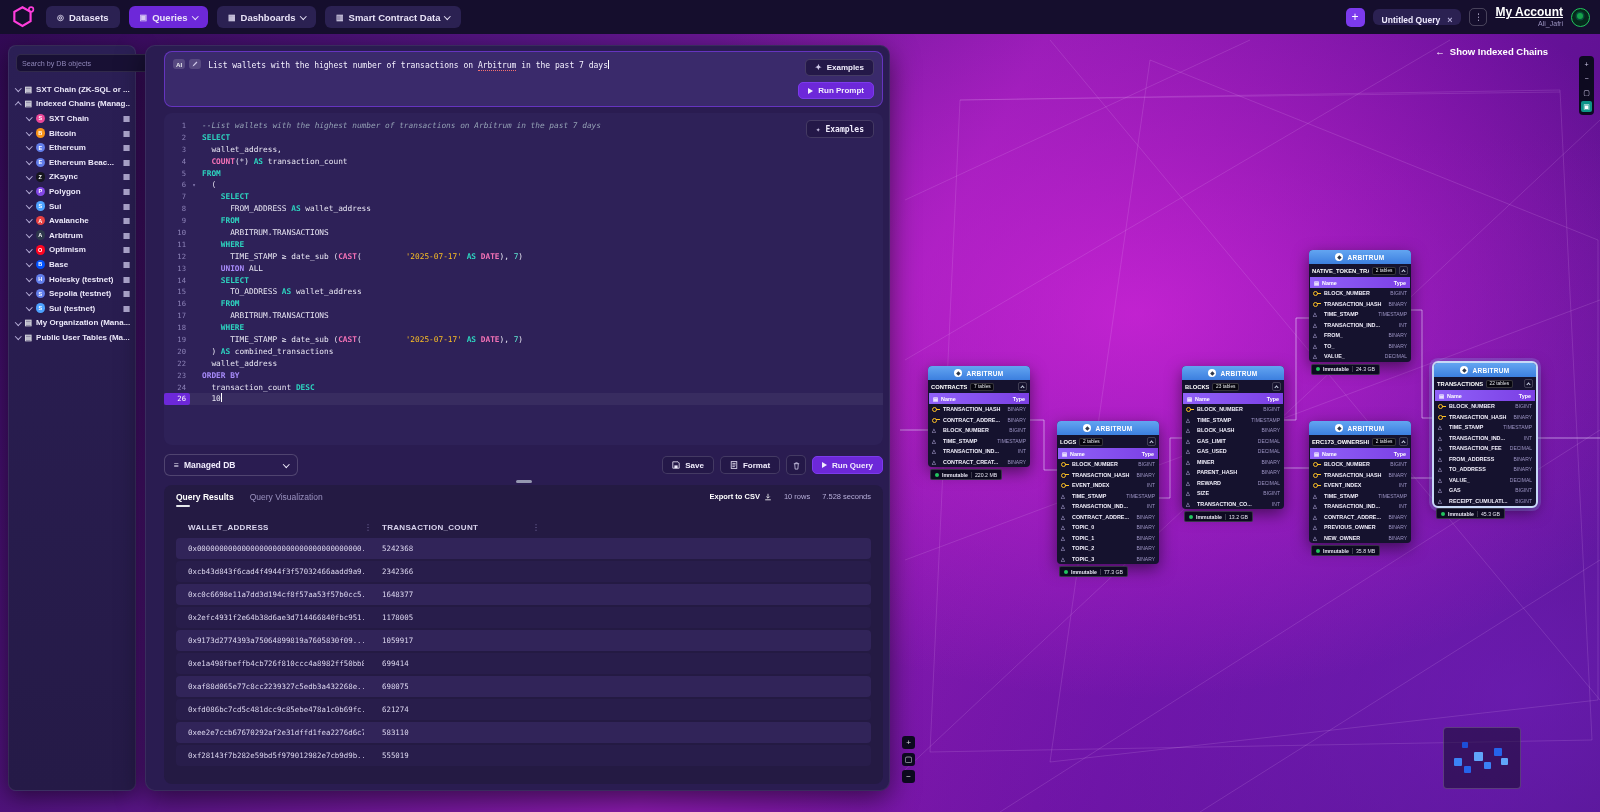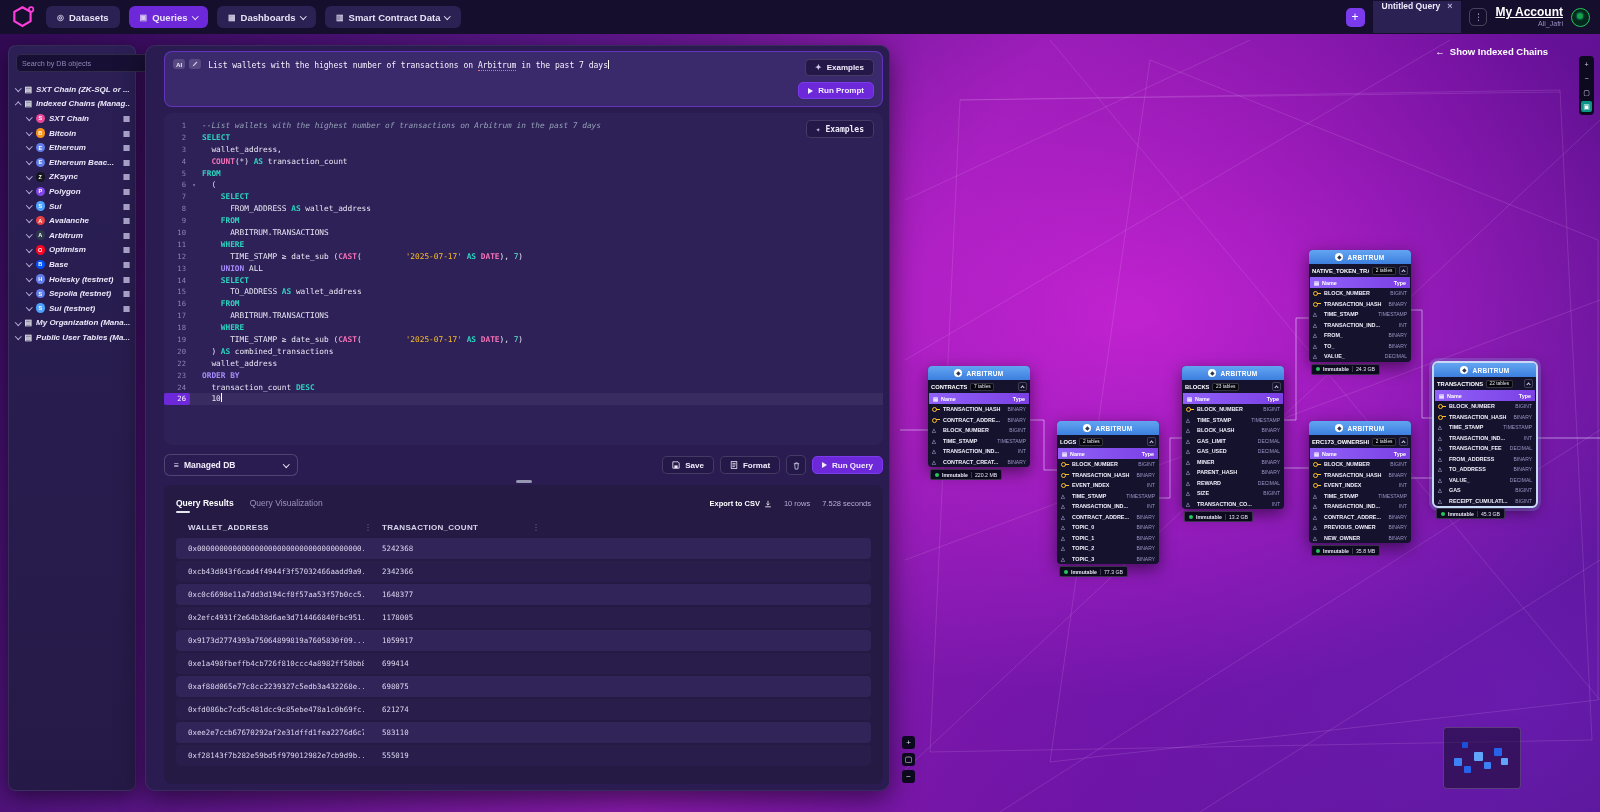--- a/index.html
+++ b/index.html
@@ -15,22 +15,22 @@
               background:#2b2152; color:#e9e4f8; font-size:9.5px; font-weight:bold; cursor:pointer; }
   .nav-pill.active { background:#6d28d9; }
   .nav-glyph { font-size:8px; opacity:.85; }
   .chev { width:4.5px; height:4.5px; border-right:1.3px solid currentColor; border-bottom:1.3px solid currentColor;
           transform:rotate(45deg); margin-top:-2px; flex:none; }
   .chev.up { transform:rotate(-135deg); margin-top:2px; }
   .chev.left { transform:rotate(135deg); margin:0; }
   .nav-right { margin-left:auto; display:flex; align-items:center; gap:8px; }
   .btn-plus { width:19px; height:19px; background:#7c3aed; border-radius:5px; color:#fff; font-size:12px;
               display:flex; align-items:center; justify-content:center; cursor:pointer; }
-  .query-tab { display:flex; align-items:flex-start; gap:7px; height:32px; padding:0 9px; background:#2b2152;
-               border-radius:0; color:#efeafe; font-size:8.5px; font-weight:bold; }
+  .query-tab { display:flex; align-items:flex-end; gap:7px; height:16px; padding:0 9px; background:#2b2152;
+               border-radius:6px; color:#efeafe; font-size:8.5px; font-weight:bold; }
   .tab-close { color:#b6aed8; font-size:9px; cursor:pointer; }
   .kebab-box { width:18px; height:18px; border:1px solid #ffffff38; border-radius:5px; color:#cfc8e8;
                display:flex; align-items:center; justify-content:center; font-size:9px; cursor:pointer; }
   .account { text-align:right; line-height:1.15; }
   .account .a1 { color:#fff; font-size:12px; font-weight:bold;text-decoration:underline; }
   .account .a2 { color:#9b93c0; font-size:7px; }
   .avatar { width:19px; height:19px; border-radius:50%; background:#06281c; border:1.5px solid #22c55e;
             position:relative; flex:none; }
   .avatar::after { content:""; position:absolute; left:4.5px; top:4.5px; width:6px; height:6px;
                    border-radius:50%; background:#16a34a; box-shadow:0 0 0 1.5px #064e3b; }
@@ -100,21 +100,21 @@
   .search-box input { flex:1; min-width:0; background:transparent; border:none; outline:none;
                 color:#cfc8e8; font-size:7.2px; font-family:"Liberation Sans",sans-serif; }
   .search-box input::placeholder { color:#8f86b8; }
   .collapse-handle { width:12px; height:18px; background:#2b2152; border:1px solid #ffffff22; border-radius:4px;
                 display:flex; align-items:center; justify-content:center; color:#cfc8e8; cursor:pointer; }
   .tree { margin-top:10px; display:flex; flex-direction:column; }
   .trow { display:flex; align-items:center; gap:4px; height:14.6px; color:#ece8fa; font-size:8px;
           font-weight:bold; cursor:pointer; }
   .trow .chev { border-color:#b6aed8; }
   .trow.child { padding-left:11px; }
-  .trow .lbl { white-space:nowrap; overflow:hidden; flex:1;font-style:italic; }
+  .trow .lbl { white-space:nowrap; overflow:hidden; flex:1; }
   .db-ic { color:#e5e7eb; font-size:8px; flex:none; }
   .coin { width:9.5px; height:9.5px; border-radius:50%; color:#fff; font-size:5.5px; font-weight:bold;
           display:flex; align-items:center; justify-content:center; flex:none; }
   .tbl-ic { color:#b9b2d9; font-size:7.5px; flex:none; margin-left:2px; cursor:pointer; }
 
   
   .main-panel { position:absolute; top:45px; left:145px; width:745px; height:746px; z-index:20;
                 background:#2a1c51; border:1px solid #ffffff12; border-radius:10px;
                 box-shadow:0 8px 28px rgba(0,0,0,.55); padding:5px 6px 6px 18px;
                 display:flex; flex-direction:column; }
@@ -160,21 +160,21 @@
                border:1px solid #ffffff2e; border-radius:6px; color:#f1edfd; font-size:8.5px; font-weight:bold;
                cursor:pointer; background:#2a1c51; }
   .db-select .lbl { flex:1; display:flex; gap:5px; align-items:center; }
   .tb-right { display:flex; align-items:center; gap:6px; }
   .icon-btn { width:20px; height:20px; border:1px solid #ffffff26; border-radius:5px; background:#241848;
               display:flex; align-items:center; justify-content:center; cursor:pointer; }
   .grip { width:16px; height:3px; background:#cbd5e1aa; border-radius:2px; margin:3px auto 2px auto; }
 
   .results { flex:1; background:#241a43; border-radius:8px; padding:7px 12px 8px 12px; display:flex;
              flex-direction:column; overflow:hidden; }
-  .res-head { display:flex; align-items:flex-end; height:16px; }
+  .res-head { display:flex; align-items:flex-start; height:16px; }
   .res-tab { font-size:8.5px; font-weight:bold; color:#fff; margin-right:16px; position:relative; cursor:pointer; }
   .res-tab.active::after { content:""; position:absolute; left:0; bottom:-5px; width:14px; height:2.5px;
                            background:#e5e7eb; border-radius:2px; }
   .res-tab.inactive { color:#9b93c0; font-weight:normal; }
   .res-meta { margin-left:auto; display:flex; align-items:center; gap:12px; color:#b6aed8; font-size:7.5px; }
   .export { color:#fff; font-weight:bold; display:flex; align-items:center; gap:4px; cursor:pointer; }
   .res-cols { display:flex; align-items:center; height:18px; margin-top:10px; color:#d9d4ee; font-size:8px;
               font-weight:bold; letter-spacing:.3px; }
   .ca { width:188px; padding-left:12px; }
   .cd { width:18px; color:#7f75ab; font-weight:normal; cursor:pointer; }

